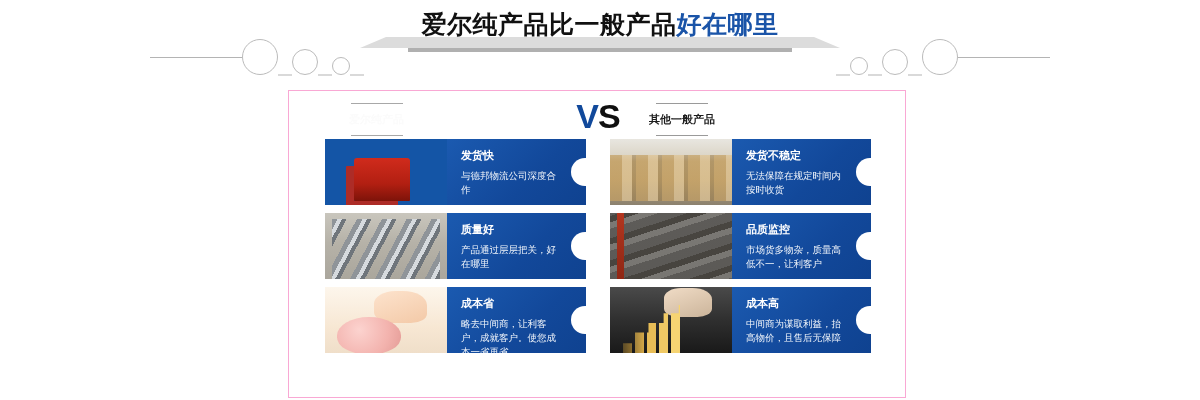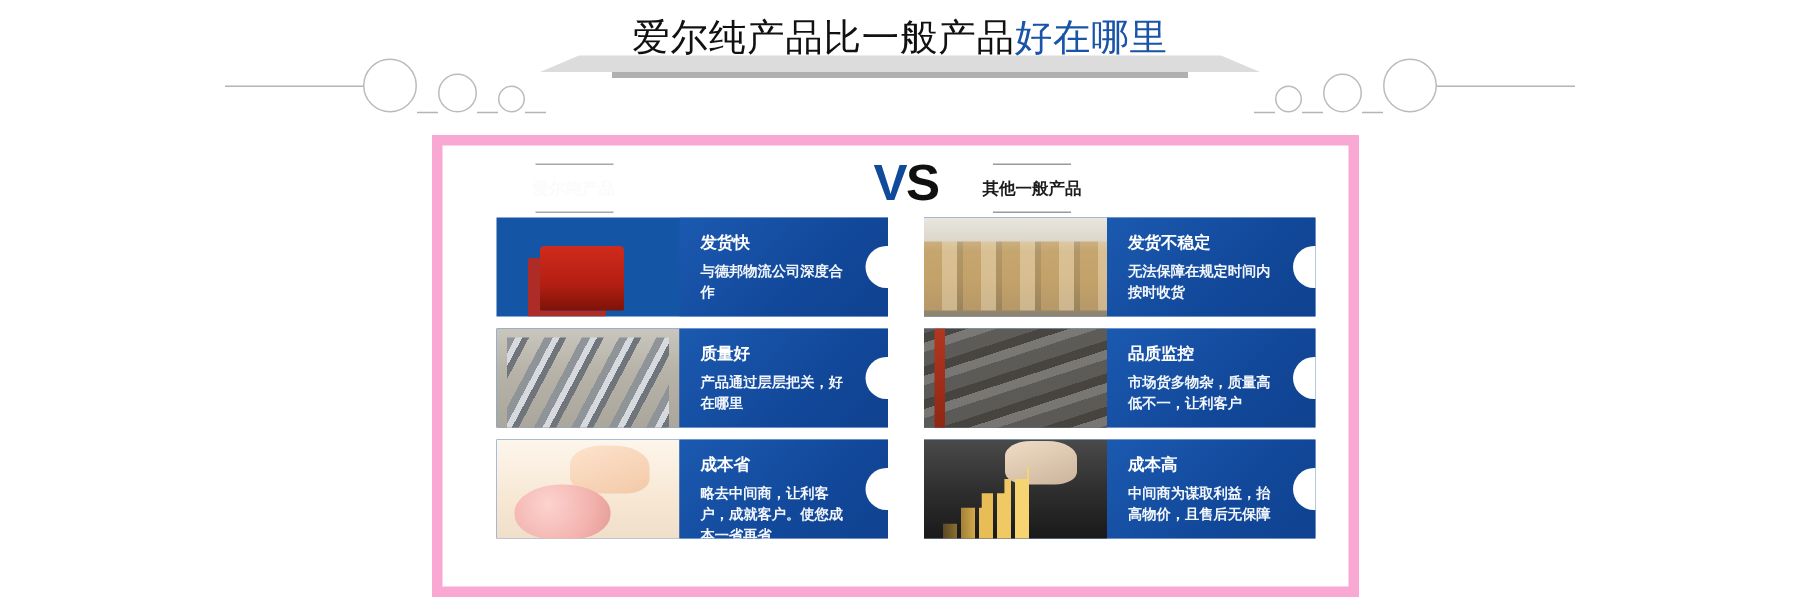--- a/index.html
+++ b/index.html
@@ -88,37 +88,37 @@
     width: 384px; height: 4px;
     background: #b0b0b0;
   }
 
   .heading {
     position: absolute;
     left: 0; top: 11px;
     width: 1200px;
     text-align: center;
     font-size: 25px;
-    font-weight: normal;
+    font-weight: bold;
     letter-spacing: 0.5px;
     color: #111111;
     line-height: 1.1;
     white-space: nowrap;
   }
   .heading .hl { color: #1a54a8; }
 
   
   .panel {
     position: absolute;
     left: 288px;
     top: 90px;
     width: 618px;
     height: 308px;
     background: #ffffff;
-    border: 7px solid #f9a8d4;
+    border: 1px solid #f9a8d4;
     box-sizing: border-box;
   }
 
   
   .vs-row {
     position: absolute;
     left: 0; top: 12px;
     width: 618px;
     height: 34px;
   }
@@ -198,21 +198,20 @@
     font-size: 11px;
     font-weight: bold;
     line-height: 1.2;
     margin-bottom: 7px;
     white-space: nowrap;
   }
   .card .cdesc {
     font-size: 9.5px;
     line-height: 1.45;
     color: #f2f6fb;
-    font-weight: bold;
   }
   .card .notch {
     position: absolute;
     right: -13px;
     top: 50%;
     transform: translateY(-50%);
     width: 28px;
     height: 28px;
     background: #ffffff;
     border-radius: 50%;

